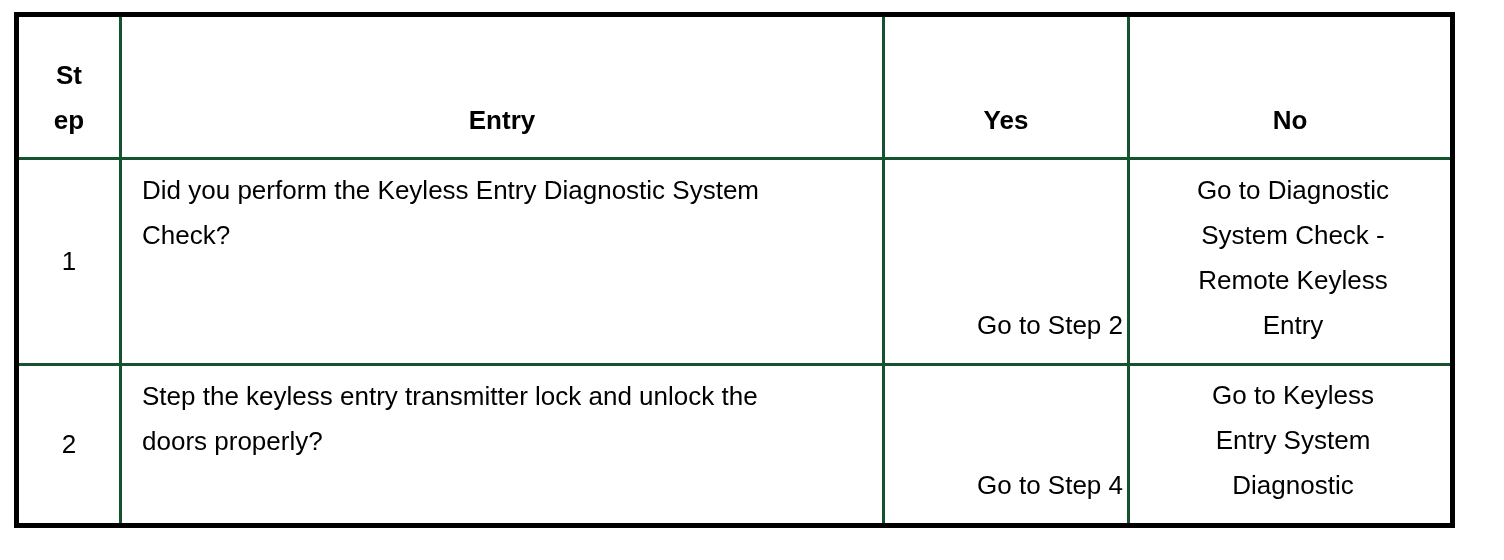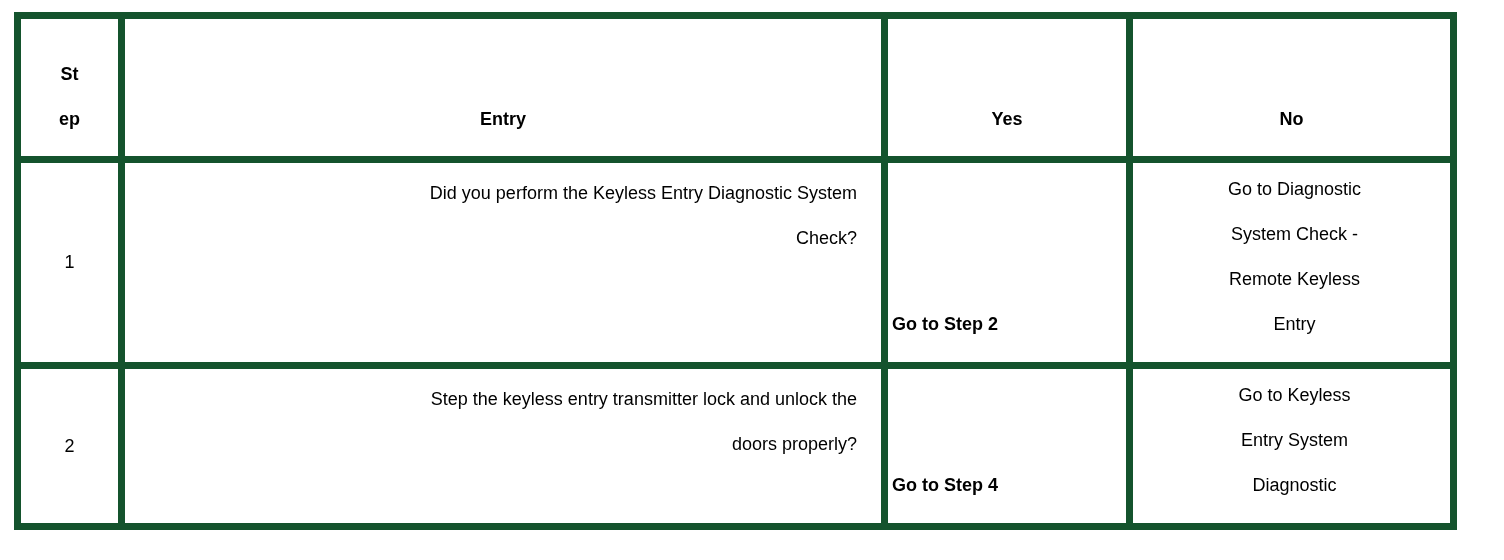--- a/index.html
+++ b/index.html
@@ -19,53 +19,52 @@
     position: absolute;
     left: 14px;
     top: 12px;
     width: 1436px;
     border-collapse: collapse;
     table-layout: fixed;
     border: 5px solid #000000;
   }
   table.doc-table th,
   table.doc-table td {
-    border: 7px solid #14532d;
-    font-size: 18px;
+    border: 3px solid #14532d;
+    font-size: 26px;
     line-height: 45px;
     overflow: hidden;
   }
   tr.header-row   { height: 144px; }
   tr.data-row-1   { height: 206px; }
   tr.data-row-2   { height: 161px; }
 
   th.col-header {
     font-weight: bold;
     text-align: center;
     vertical-align: bottom;
     padding: 0 4px 14px 4px;
     white-space: pre-line;
   }
   td.cell-step {
     text-align: center;
     vertical-align: middle;
     padding: 0;
   }
   td.cell-action {
-    text-align: right;
+    text-align: left;
     vertical-align: top;
     padding: 8px 24px 0 20px;
     white-space: pre-line;
   }
   td.cell-yes {
-    text-align: left;
+    text-align: right;
     vertical-align: bottom;
     padding: 0 4px 15px 4px;
     white-space: pre-line;
-    font-weight: bold;
   }
   td.cell-no {
     text-align: center;
     vertical-align: bottom;
     padding: 0 6px 15px 12px;
     white-space: pre-line;
   }
 </style>
 </head>
 <body>

